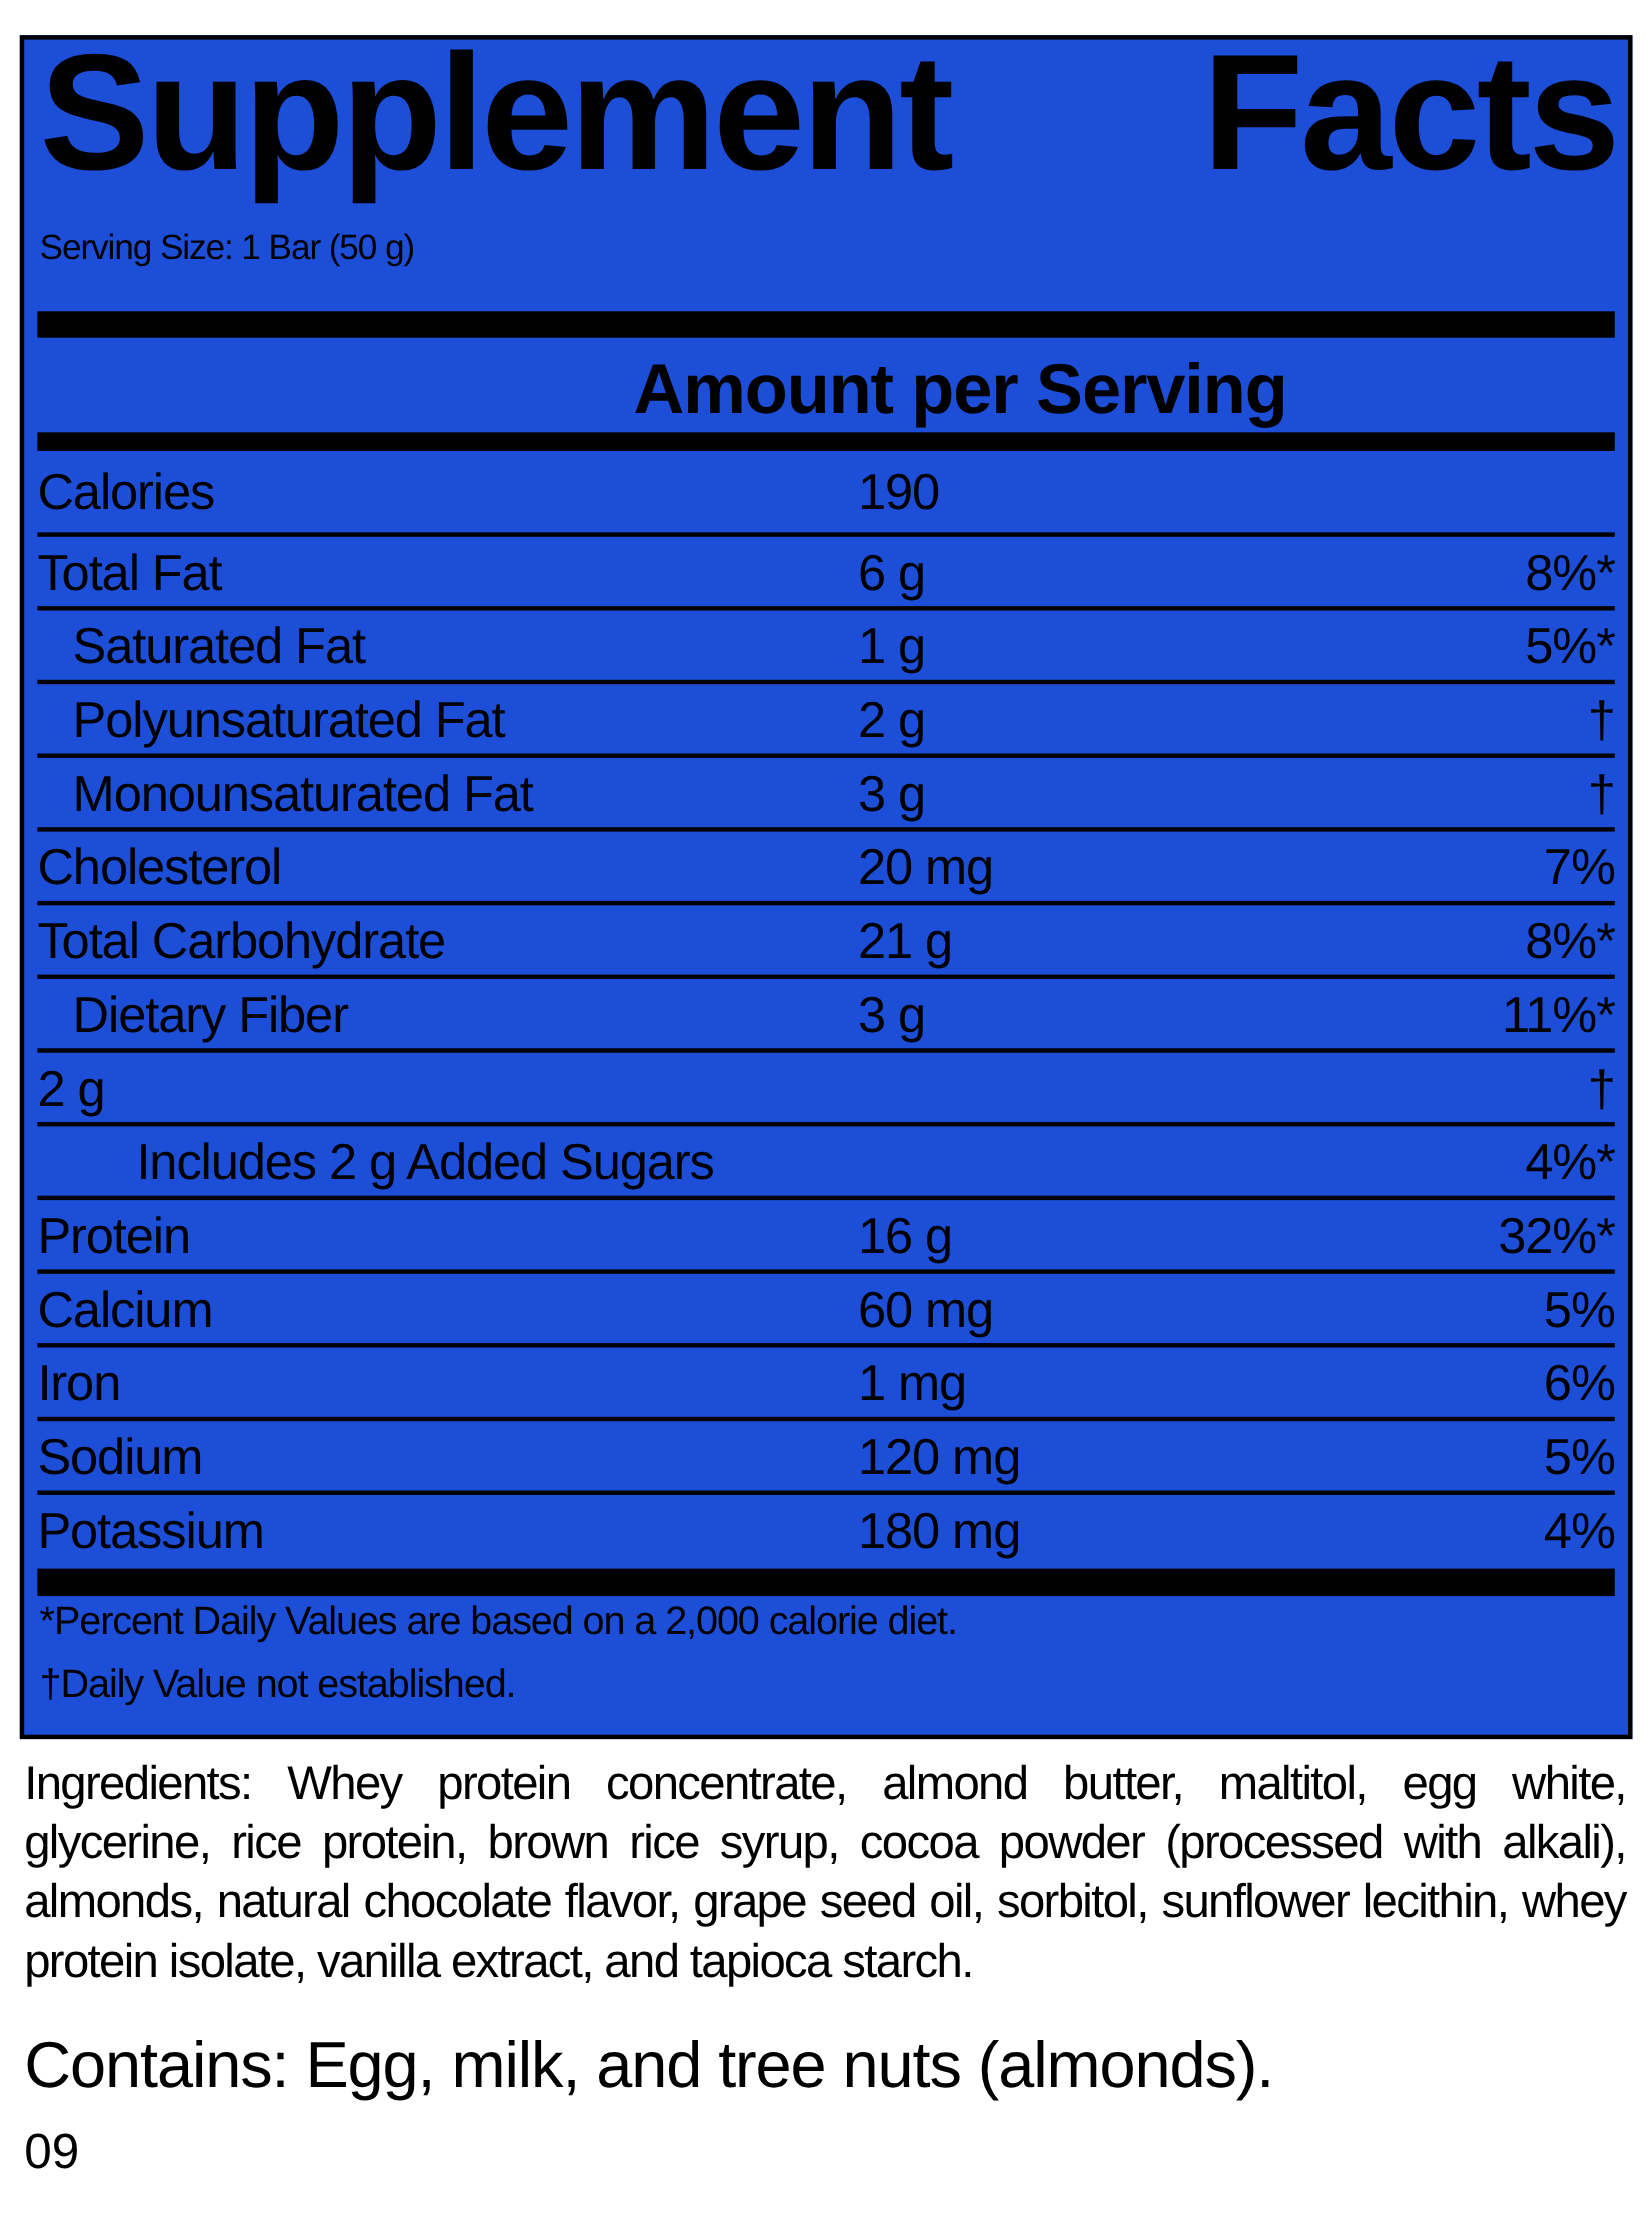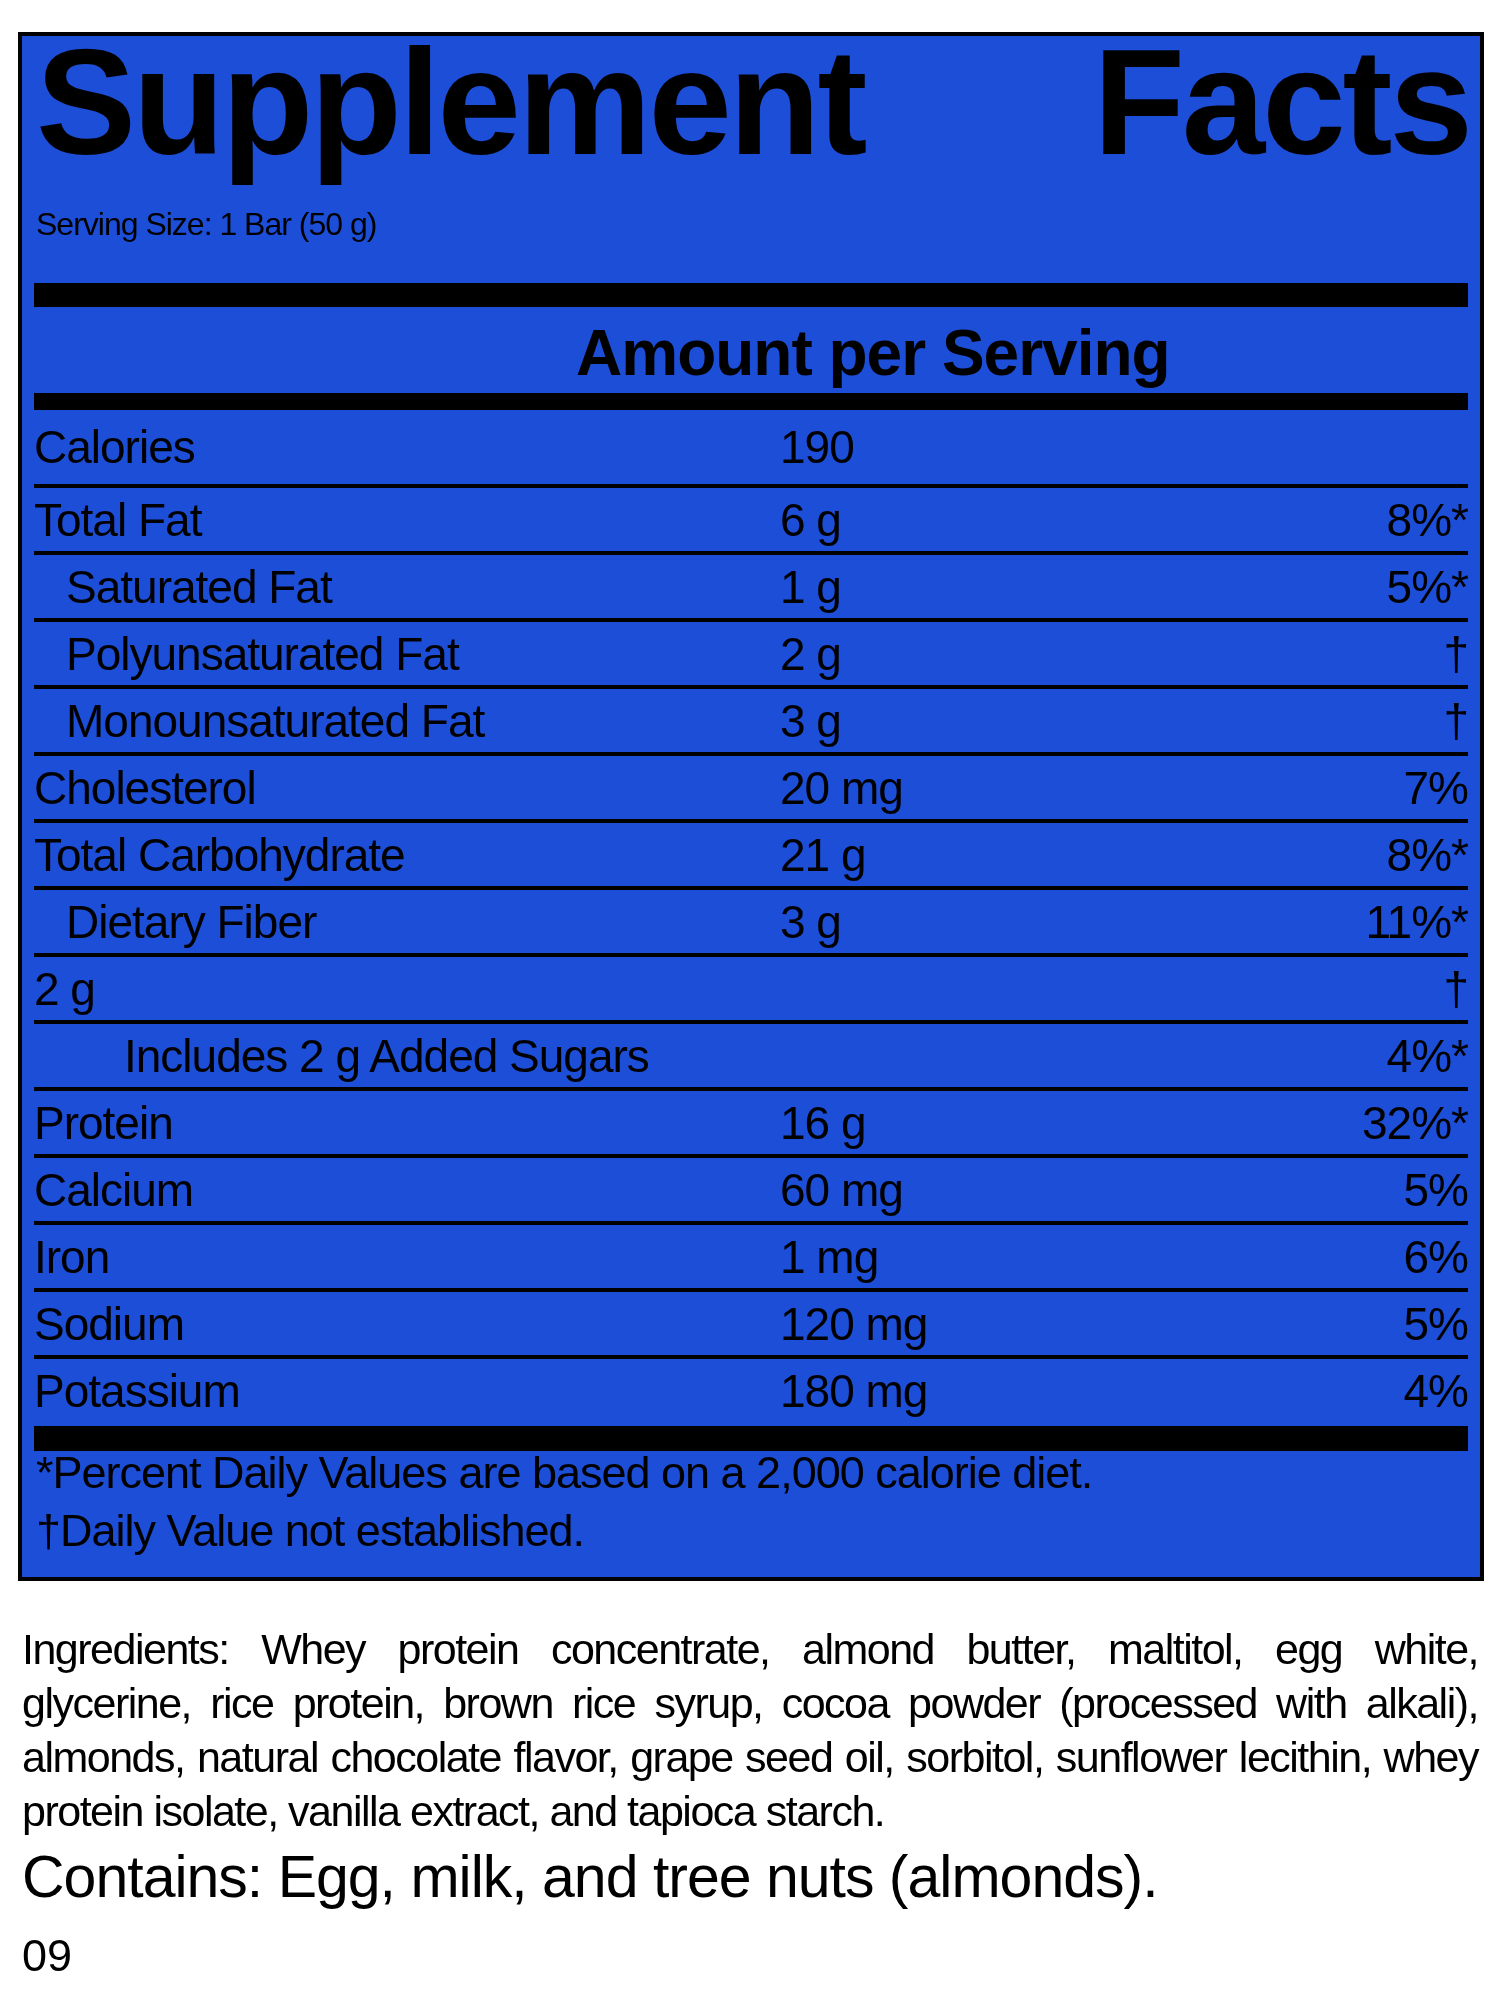--- a/index.html
+++ b/index.html
@@ -77,34 +77,33 @@
   .row.first { height: 74px; }
   .row .lbl { justify-self: start; }
   .row .lbl.ind1 { padding-left: 32px; }
   .row .lbl.ind2 { padding-left: 90px; }
   .row .amt { justify-self: start; }
   .row .dv  { justify-self: end; }
 
   .footnotes {
     position: absolute;
     top: 1408px; left: 14px; right: 14px;
-    font-size: 45px;
+    font-size: 36px;
     line-height: 58px;
     letter-spacing: -1px;
   }
 
   .ingredients-paragraph {
     position: absolute;
     left: 22px; top: 1594px;
     width: 1456px;
     font-size: 43px;
     line-height: 54px;
     letter-spacing: -1.5px;
     text-align: justify;
-    margin-top: 28px;
   }
 
   .contains-line {
     position: absolute;
     left: 22px; top: 1843px;
     font-size: 59px;
     letter-spacing: -1px;
   }
 
   .code-line {

